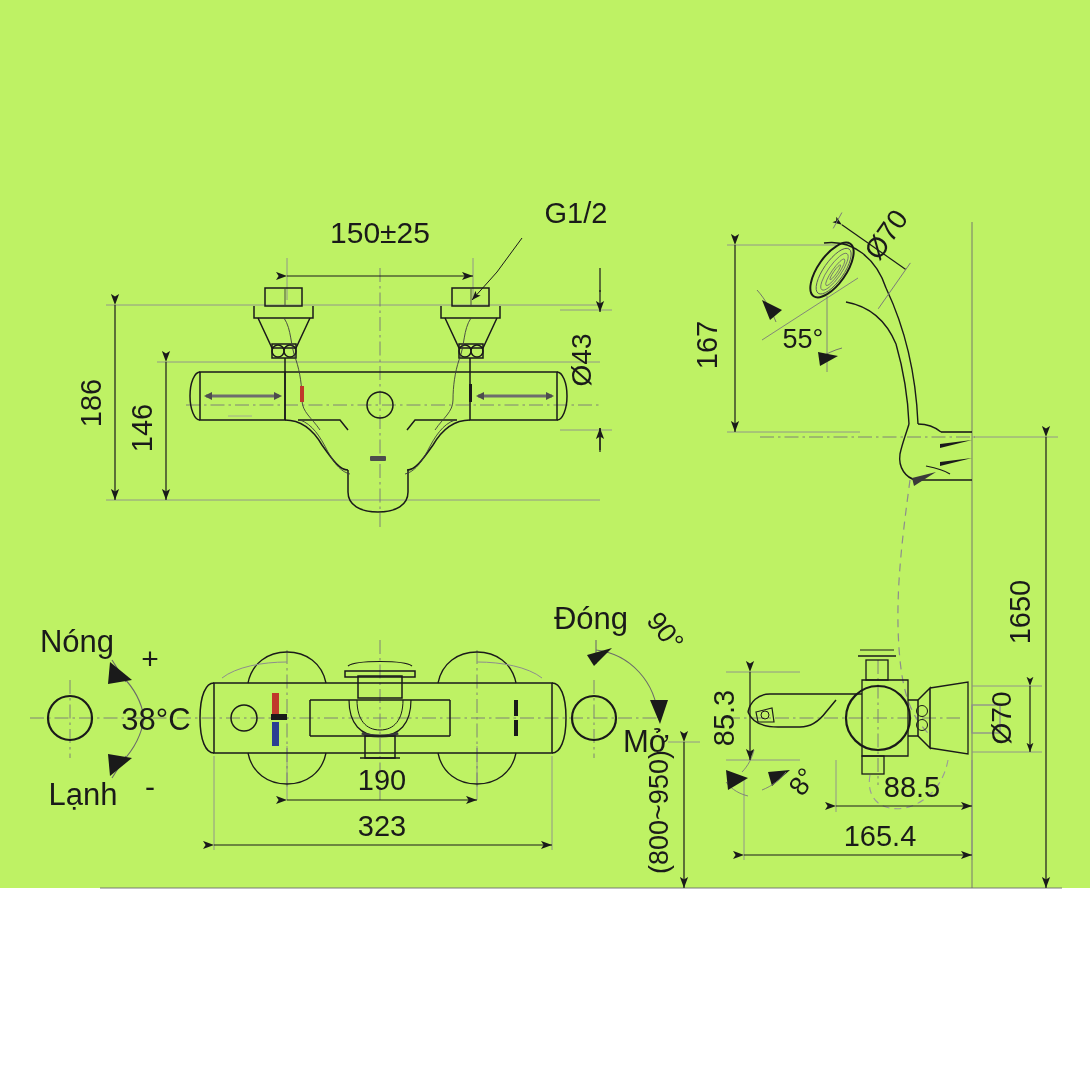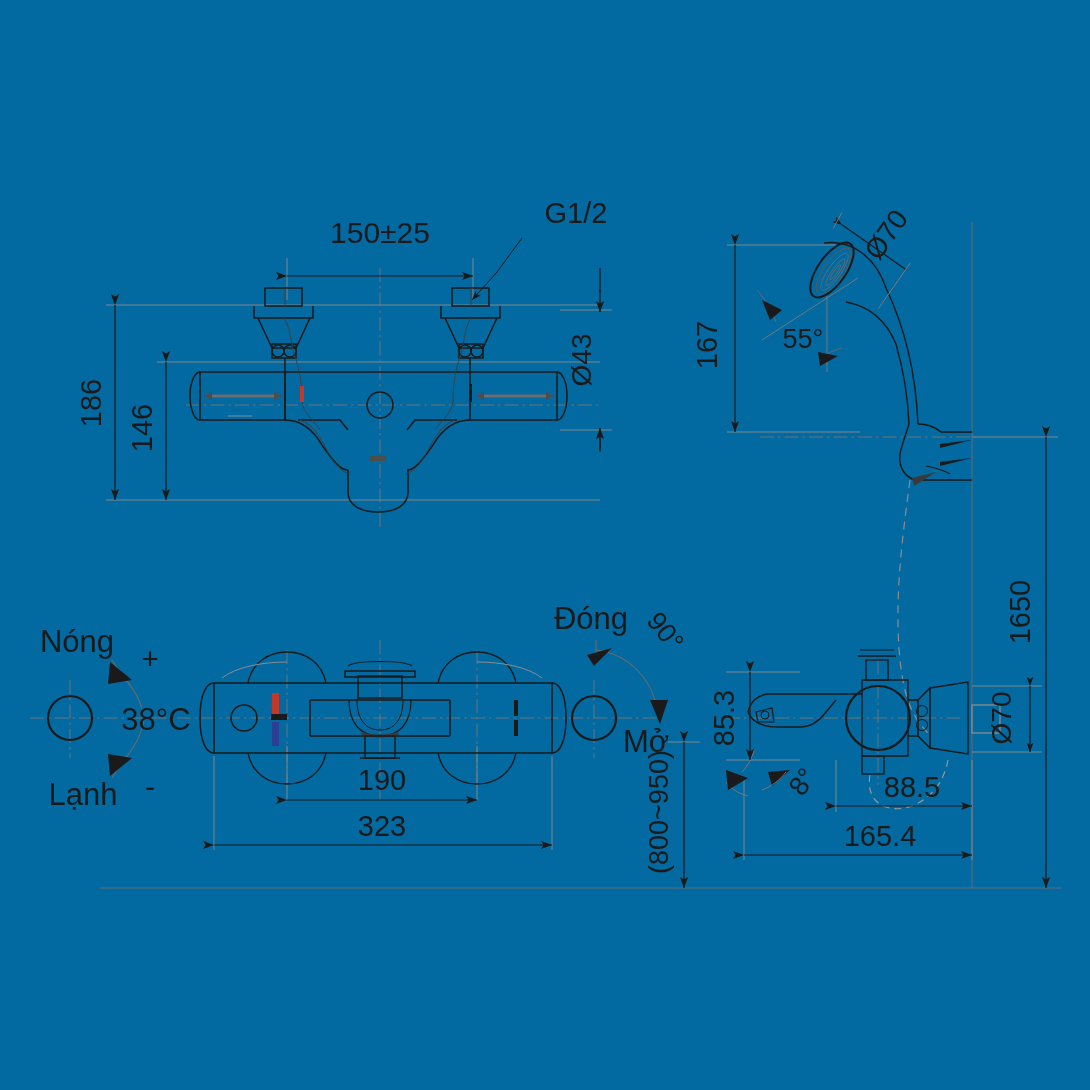--- a/index.html
+++ b/index.html
@@ -1,17 +1,17 @@
 <!DOCTYPE html>
 <html><head>
 <meta charset="utf-8">
 <style>
   html,body{margin:0;padding:0;background:#ffffff;}
   body{width:1090px;height:1090px;font-family:"Liberation Sans",sans-serif;overflow:hidden;}
-  #stage{position:relative;width:1090px;height:1090px;background:#0369a1;}
+  #stage{position:relative;width:1090px;height:888px;background:#bef264;}
   svg{position:absolute;top:0;left:0;width:1090px;height:1090px;}
   text{font-family:"Liberation Sans",sans-serif;fill:#1a1a1a;}
 </style>
 </head>
 <body>
 
 <div id="stage">
 <svg viewBox="0 0 1090 1090" xmlns="http://www.w3.org/2000/svg">
   <defs>
     <marker id="ar" markerWidth="12" markerHeight="9" refX="11" refY="4.5" orient="auto" markerUnits="userSpaceOnUse">

